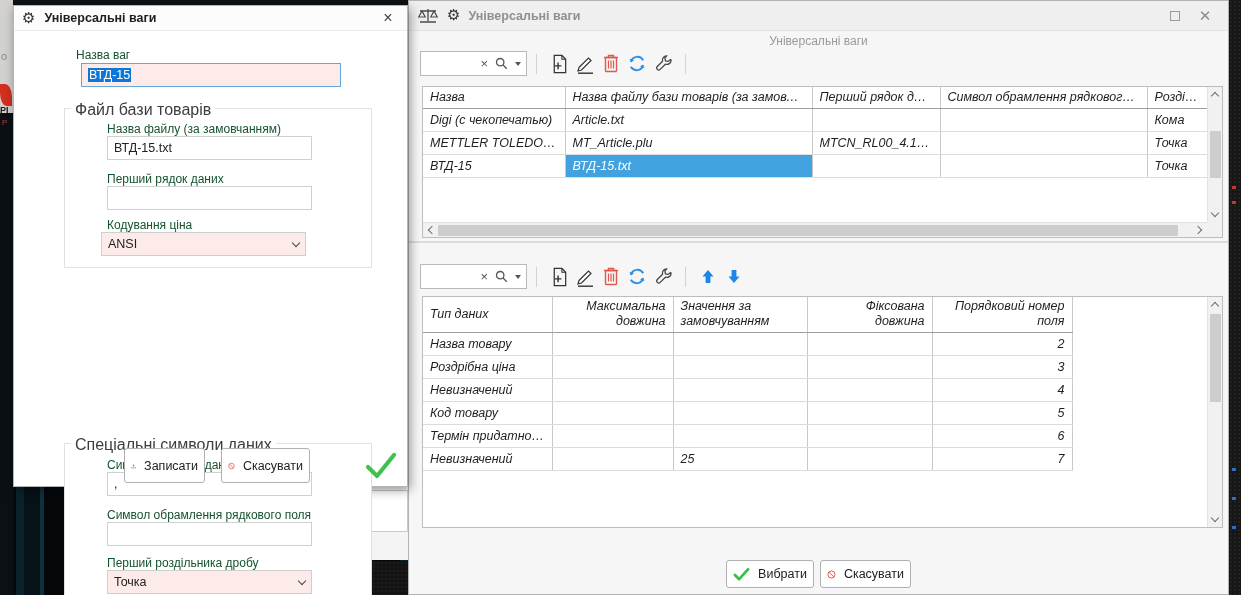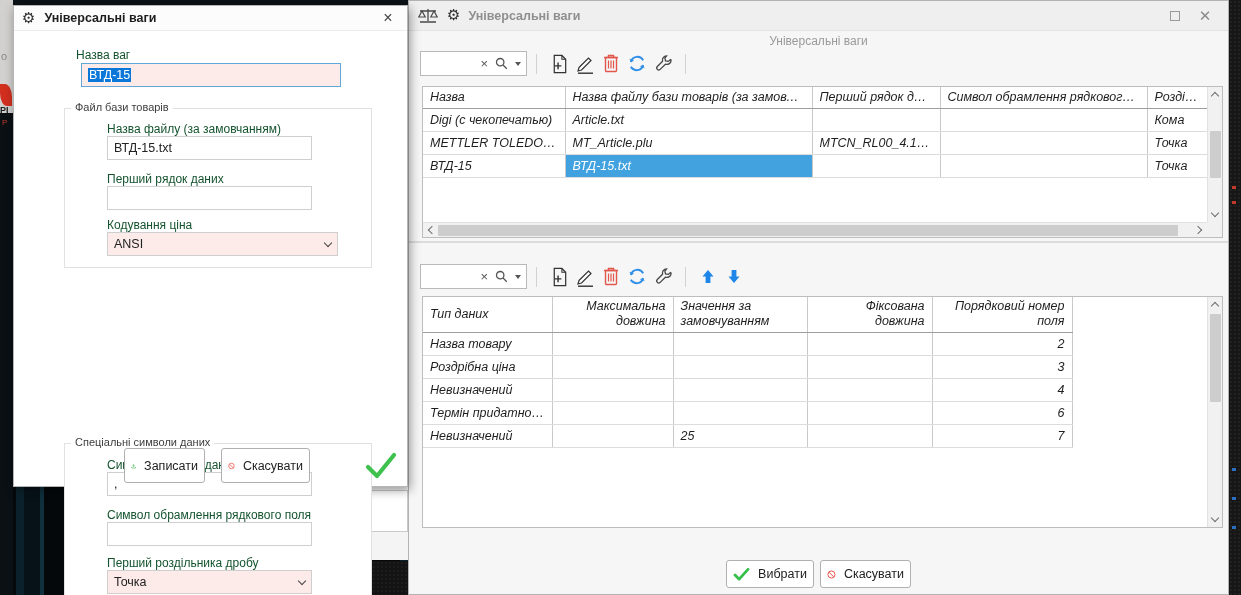--- a/index.html
+++ b/index.html
@@ -31,21 +31,21 @@
   
   .titlebar { display:flex; align-items:center; padding:0 8px; }
   .tbx { height:24px; border:1px solid #cfcfcf; background:#fff; padding:0 6px;
     display:flex; align-items:center; font-size:12.5px; color:#222; }
   .pink { background:#fcebe8; }
   .focus { border-color:#62a6da; }
   .sel-text { background:#0b77d9; color:#fff; padding:0 1px; }
   .field-label { color:#14532d; font-size:12px; white-space:nowrap; }
   .gbox { border:1px solid #e3e0e0; position:relative; background:#fff; }
   .gtitle { position:absolute; top:-8px; left:6px; background:#fff; padding:0 4px;
-    font-size:11px; color:#3d3d3d; white-space:nowrap; }
+    font-size:16px; color:#3d3d3d; white-space:nowrap; }
   .btn { display:inline-flex; align-items:center; justify-content:center; gap:8px;
     background:#fff; border:1px solid #b0b0b0; border-radius:3px; font-size:12.5px; color:#222; }
   .chev { display:inline-block; width:6px; height:6px; border-right:1.6px solid #6e6e6e; border-bottom:1.6px solid #6e6e6e; }
   .chev.down { transform:rotate(45deg); margin-top:-3px; }
   .chev.up { transform:rotate(-135deg); margin-top:3px; }
   .chev.left { transform:rotate(135deg); margin-left:3px; }
   .chev.right { transform:rotate(-45deg); margin-right:3px; }
   .chev.dark { border-color:#444; }
 
   
@@ -351,20 +351,27 @@
           <td class="ar">3</td>
         </tr>
         <tr>
           <td>Невизначений</td>
           <td class="ar"></td>
           <td></td>
           <td class="ar"></td>
           <td class="ar">4</td>
         </tr>
         <tr>
+          <td>Код товару</td>
+          <td class="ar"></td>
+          <td></td>
+          <td class="ar"></td>
+          <td class="ar">5</td>
+        </tr>
+        <tr>
           <td>Термін придатності (до...</td>
           <td class="ar"></td>
           <td></td>
           <td class="ar"></td>
           <td class="ar">6</td>
         </tr>
         <tr>
           <td>Невизначений</td>
           <td class="ar"></td>
           <td>25</td>
@@ -414,21 +421,21 @@
     <span class="sel-text">ВТД-15</span>
   </div>
 
   <div class="abs gbox" style="left:50px; top:102px; width:308px; height:160px;">
     <span class="gtitle">Файл бази товарів</span>
     <div class="abs field-label" style="left:42px; top:13px;">Назва файлу (за замовчанням)</div>
     <input class="abs tbx" style="left: 42px; top: 27px; width: 205px;" value="ВТД-15.txt">
     <div class="abs field-label" style="left:42px; top:63px;">Перший рядок даних</div>
     <input class="abs tbx" style="left: 42px; top: 77px; width: 205px;" value="">
     <div class="abs field-label" style="left:42px; top:109px;">Кодування ціна</div>
-    <div class="abs tbx pink" style="left:42px; top:123px; width:231px; justify-content:space-between;text-align:right;">
+    <div class="abs tbx pink" style="left:36px; top:123px; width:205px; justify-content:space-between;text-align:right;">
       <span>ANSI</span>
       <span class="chev down dark"></span>
     </div>
   </div>
 
   <div class="abs gbox" style="left:50px; top:277px; width:308px; height:158px;">
     <span class="gtitle">Спеціальні символи даних</span>
     <div class="abs field-label" style="left:42px; top:14px;">Символ розділяє дані</div>
     <input class="abs tbx" style="left: 42px; top: 28px; width: 205px;" value=",">
     <div class="abs field-label" style="left:42px; top:64px;">Символ обрамлення рядкового поля</div>

